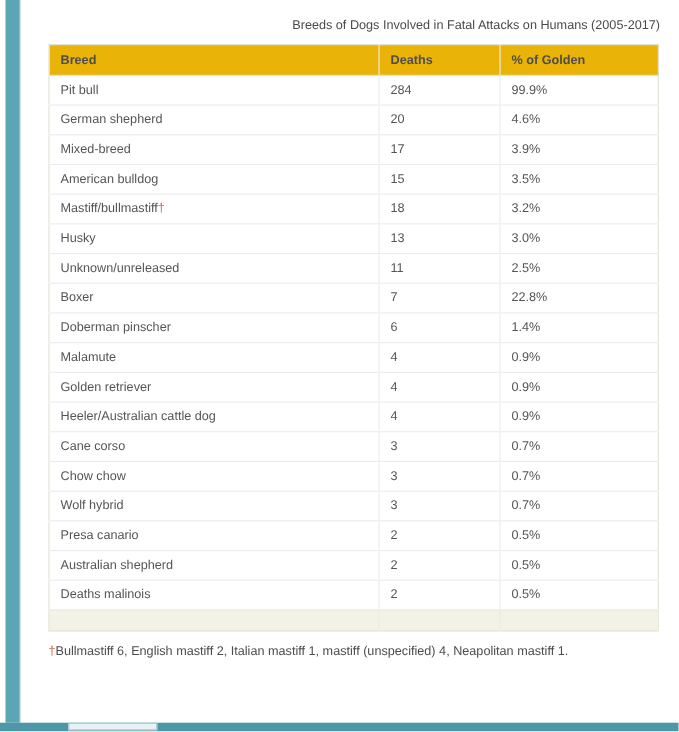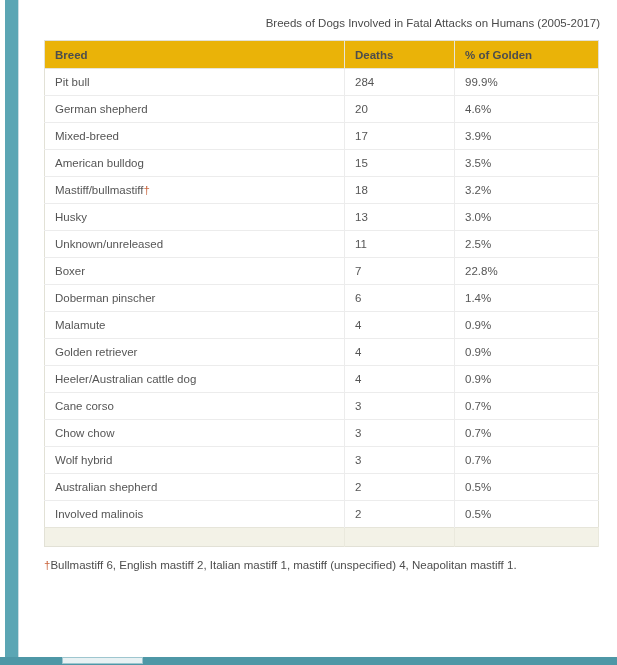--- a/index.html
+++ b/index.html
@@ -223,26 +223,31 @@
           <td><span>Chow chow</span></td>
           <td>3</td>
           <td>0.7%</td>
         </tr>
         <tr>
           <td><span>Wolf hybrid</span></td>
           <td>3</td>
           <td>0.7%</td>
         </tr>
         <tr>
+          <td><span>Presa canario</span></td>
+          <td>2</td>
+          <td>0.5%</td>
+        </tr>
+        <tr>
           <td><span>Australian shepherd</span></td>
           <td>2</td>
           <td>0.5%</td>
         </tr>
         <tr>
-          <td><span>Involved malinois</span></td>
+          <td><span>Deaths malinois</span></td>
           <td>2</td>
           <td>0.5%</td>
         </tr>
         <tr class="footer-row">
           <td>&nbsp;</td>
           <td>&nbsp;</td>
           <td>&nbsp;</td>
         </tr>
       </tbody>
   </table>

